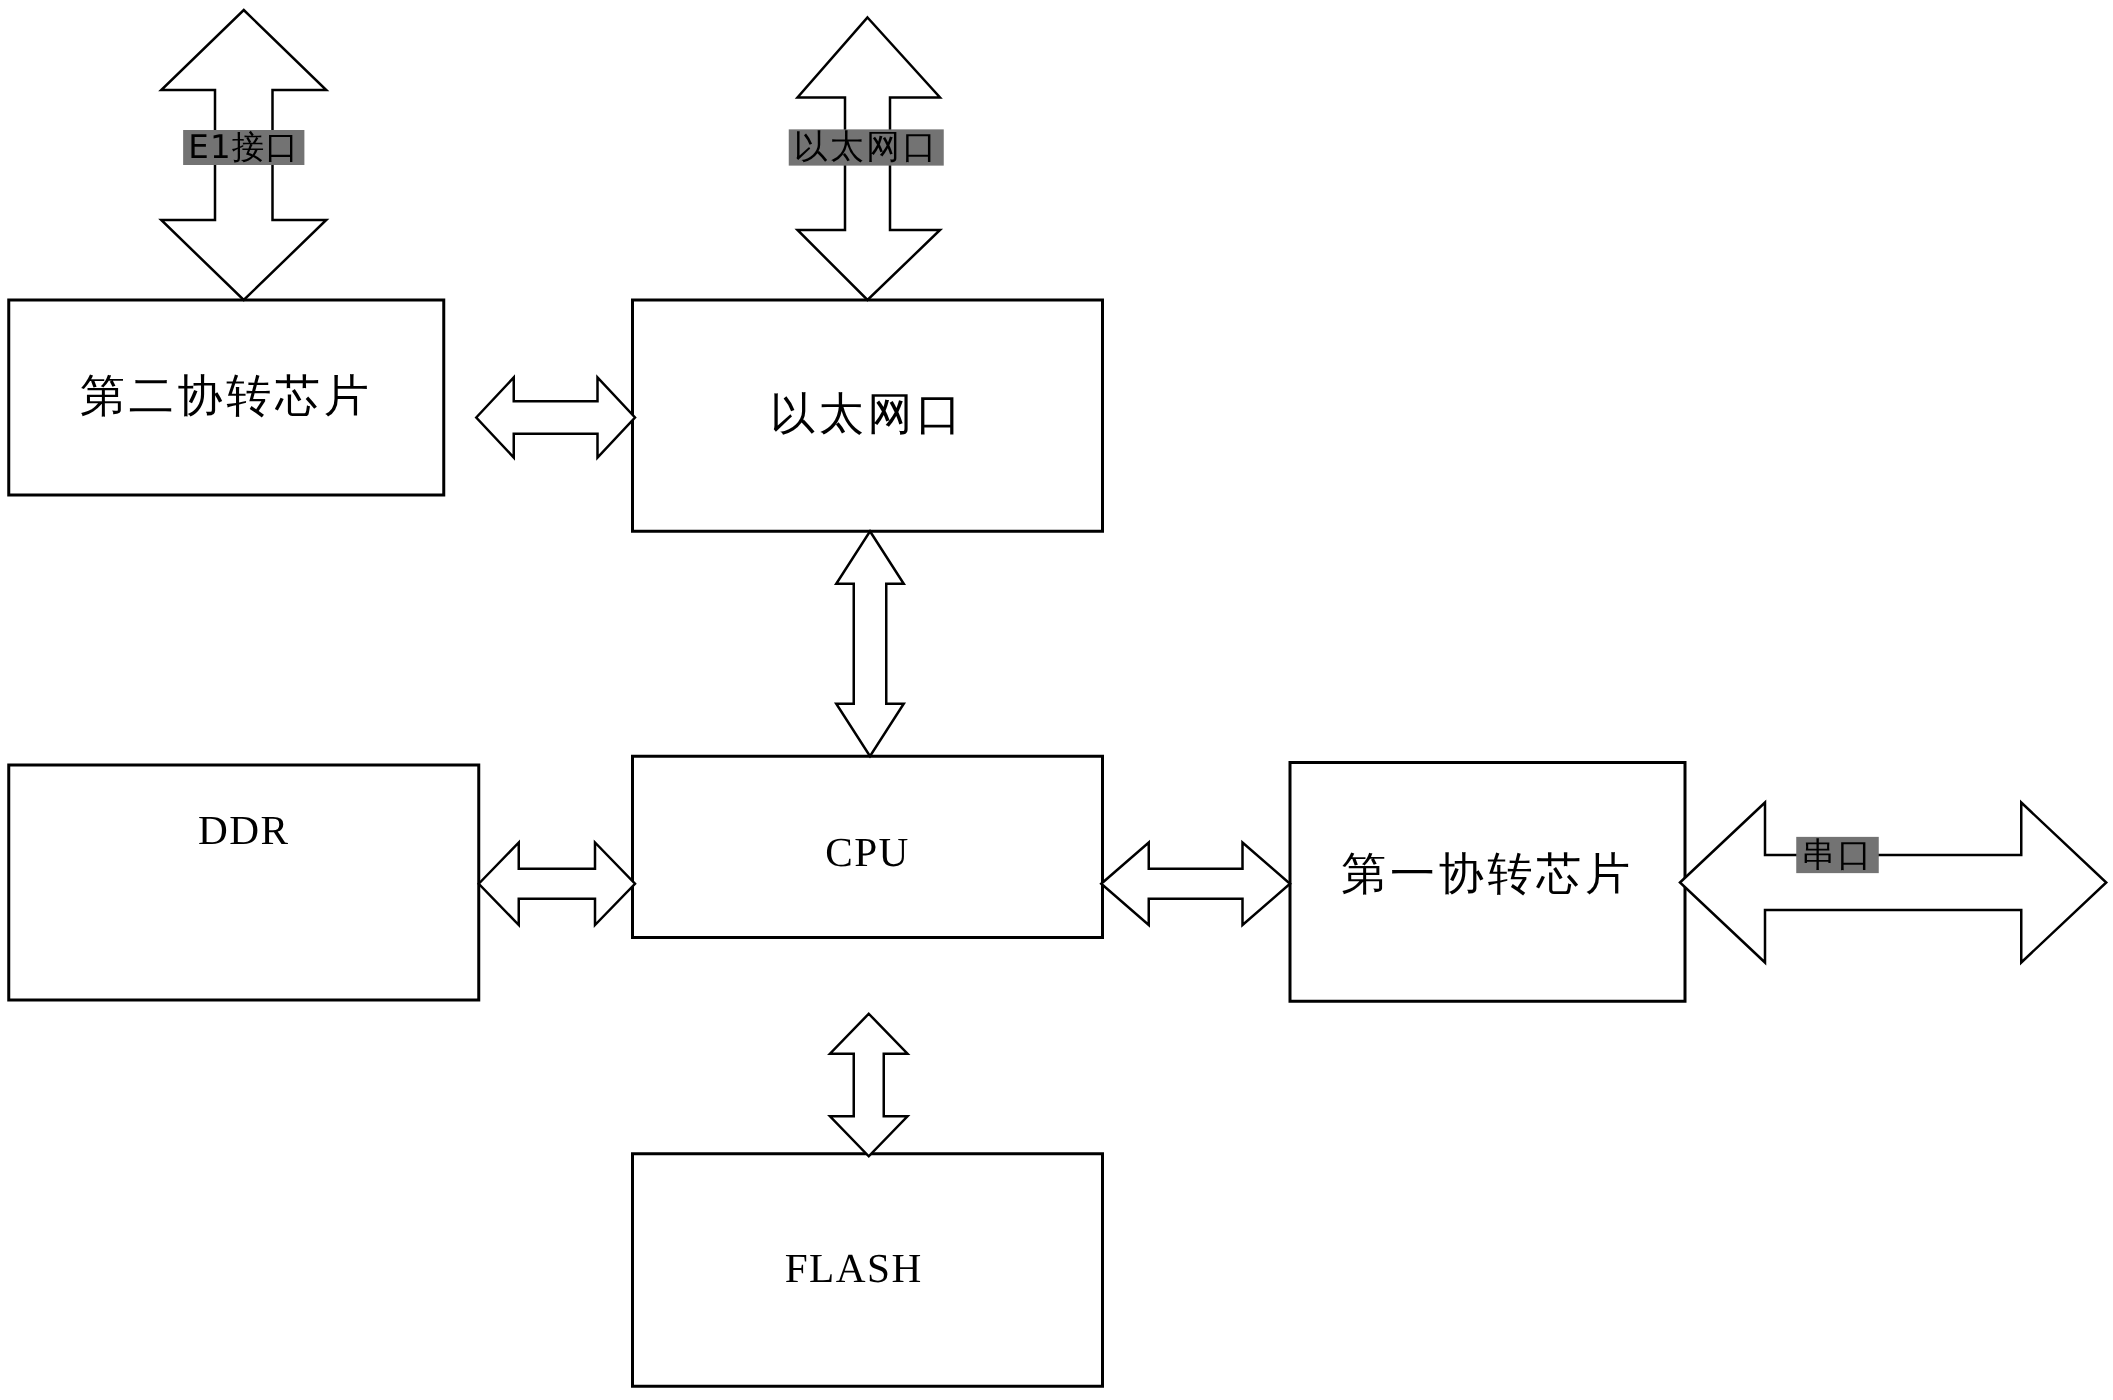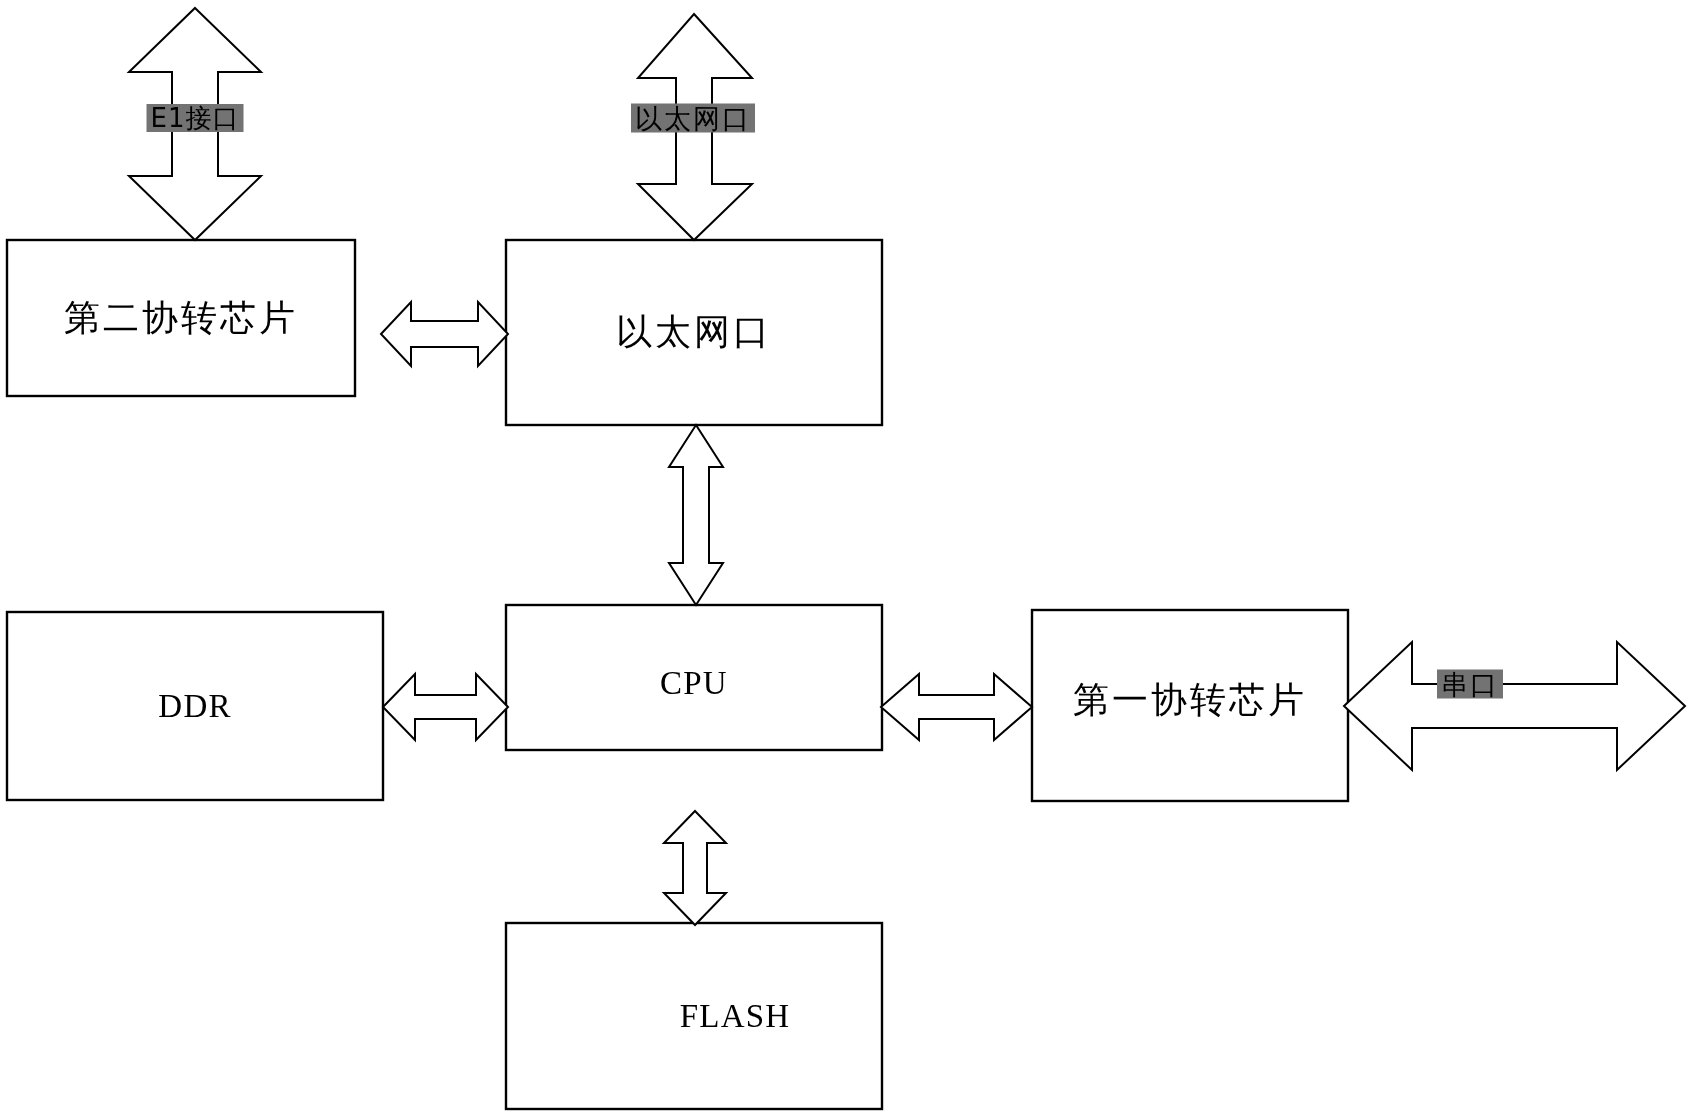--- a/index.html
+++ b/index.html
@@ -187,27 +187,27 @@
              L 1412 728
              L 1412 770
              Z"></path>
 
   </svg>
 
   <div class="node-label label-cjk" style="left:181px; top:318px;">第二协转芯片</div>
 
   <div class="node-label label-cjk" style="left:694px; top:332px;">以太网口</div>
 
-  <div class="node-label label-latin" style="left:195px; top:706px;">DDR</div>
+  <div class="node-label label-latin" style="left:195px; top:666px;">DDR</div>
 
   <div class="node-label label-latin" style="left:694px; top:655px;margin-top:28px;">CPU</div>
 
   <div class="node-label label-cjk" style="left:1190px; top:700px;">第一协转芯片</div>
 
-  <div class="node-label label-latin" style="left:735px; top:1016px;text-align:center;">FLASH</div>
+  <div class="node-label label-latin" style="left:683px; top:1016px;text-align:center;">FLASH</div>
 
   <div class="conn-label conn-label-mixed" style="left:195px; top:118px;">E1接口</div>
 
   <div class="conn-label" style="left:693px; top:118px;">以太网口</div>
 
   <div class="conn-label" style="left:1470px; top:684px;">串口</div>
 
 </div>
 
 </body></html>

